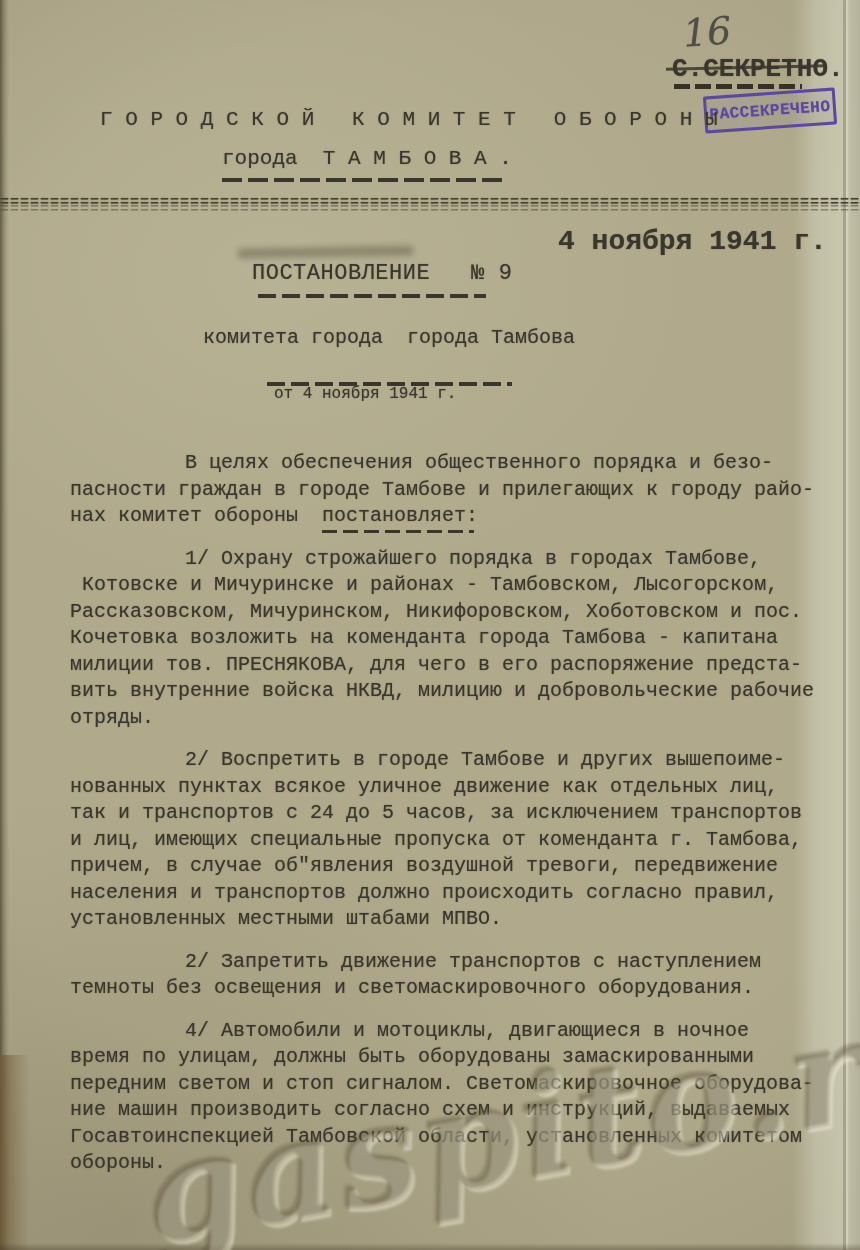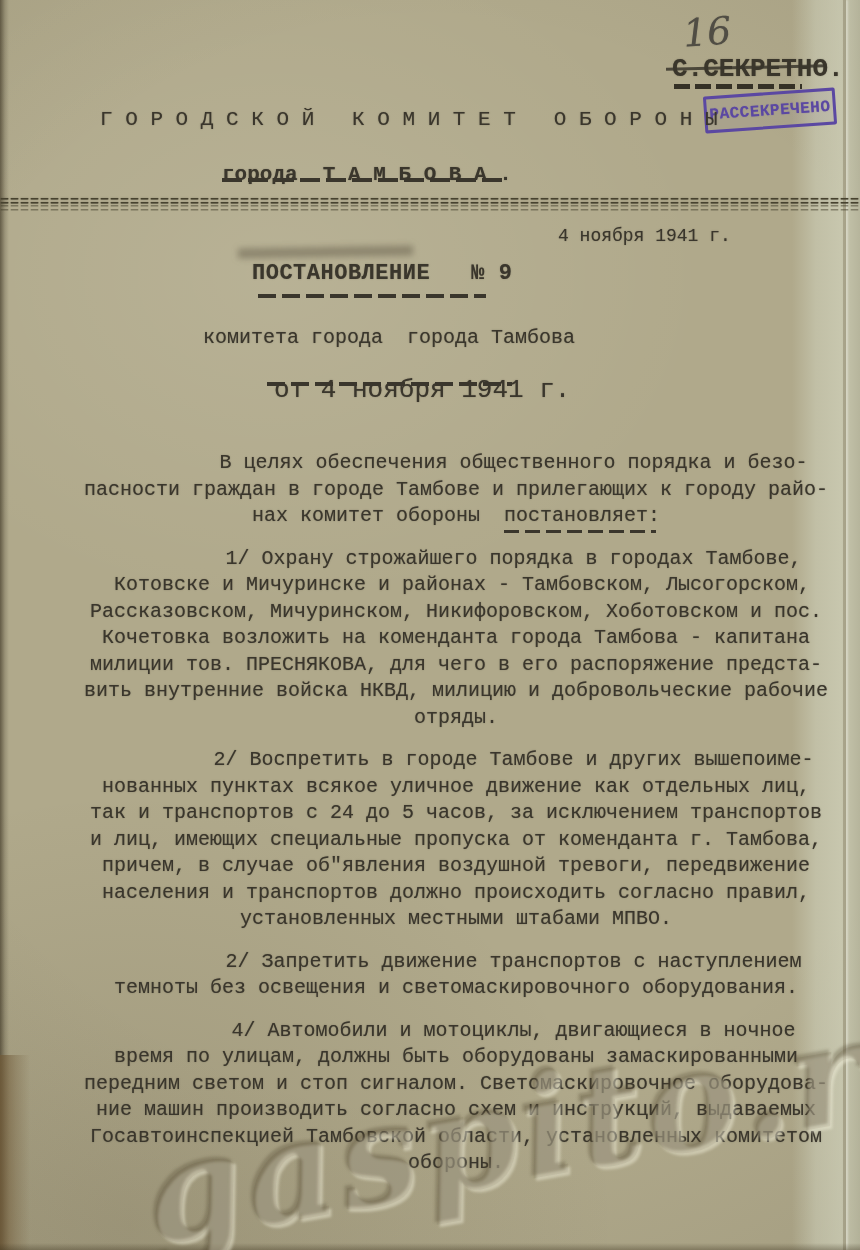--- a/index.html
+++ b/index.html
@@ -77,70 +77,70 @@
     background: rgba(91,72,162,0.07);
     text-shadow: 0 0 1px rgba(91,72,162,0.6);
     white-space: pre;
   }
 
   .org-line1 {
     position: absolute; left: 100px; top: 108px;
     font-size: 21px; font-weight: normal; white-space: pre;
   }
   .org-line2 {
-    position: absolute; left: 222px; top: 163px;
-    font-size: 21px; font-weight: bold; white-space: pre;
+    position: absolute; left: 222px; top: 147px;
+    font-size: 21px; font-weight: normal; white-space: pre;
   }
   .org-underline {
     position: absolute; left: 222px; top: 178px; width: 282px; height: 4px;
     background: repeating-linear-gradient(90deg, #3a362c 0 20px, rgba(0,0,0,0) 20px 26px);
   }
 
   .separator-row {
     position: absolute; left: 0; width: 860px; height: 18px;
     overflow: hidden; white-space: nowrap;
     font-size: 15px; font-weight: bold; letter-spacing: 1px; color: #47422f;
   }
   .separator-row.r1 { top: 194px; }
   .separator-row.r2 { top: 201px; opacity: 0.5; }
 
   .doc-date {
     position: absolute; left: 558px; top: 226px;
-    font-size: 18px; white-space: pre;
+    font-size: 28px; white-space: pre; font-weight: bold;
   }
 
   .title-smudge {
     position: absolute; left: 238px; top: 247px; width: 175px; height: 10px;
     background: rgba(70,64,48,0.38); filter: blur(3px); transform: rotate(-1deg);
   }
   .doc-title {
     position: absolute; left: 252px; top: 261px;
-    font-size: 22px; font-weight: bold; white-space: pre; letter-spacing: 0.5px;
+    font-size: 22px; font-weight: normal; white-space: pre; letter-spacing: 0.5px;
   }
   .title-underline {
     position: absolute; left: 258px; top: 294px; width: 228px; height: 4px;
     background: repeating-linear-gradient(90deg, #3a362c 0 18px, rgba(0,0,0,0) 18px 24px);
   }
 
   .subtitle-line1 {
     position: absolute; left: 203px; top: 326px;
     font-size: 20px; white-space: pre;
   }
   .subtitle-line2 {
-    position: absolute; left: 274px; top: 357px;
-    font-size: 26px; white-space: pre; margin-top: 18px;
+    position: absolute; left: 274px; top: 367px;
+    font-size: 16px; white-space: pre; margin-top: 18px;
   }
   .subtitle-underline {
     position: absolute; left: 267px; top: 382px; width: 245px; height: 4px;
     background: repeating-linear-gradient(90deg, #3a362c 0 18px, rgba(0,0,0,0) 18px 24px);
   }
 
   .body-text {
     position: absolute; left: 70px; top: 450px; width: 772px;
-    font-size: 20px; line-height: 26.5px; text-align: center;
+    font-size: 20px; line-height: 26.5px;
   }
   .para {
     margin: 0 0 16px 0;
     white-space: pre-wrap;
     text-indent: 115px;
   }
   .decree {
     background-image: repeating-linear-gradient(90deg, #3a362c 0 15px, rgba(0,0,0,0) 15px 21px);
     background-size: 152px 3px;
     background-repeat: no-repeat;

